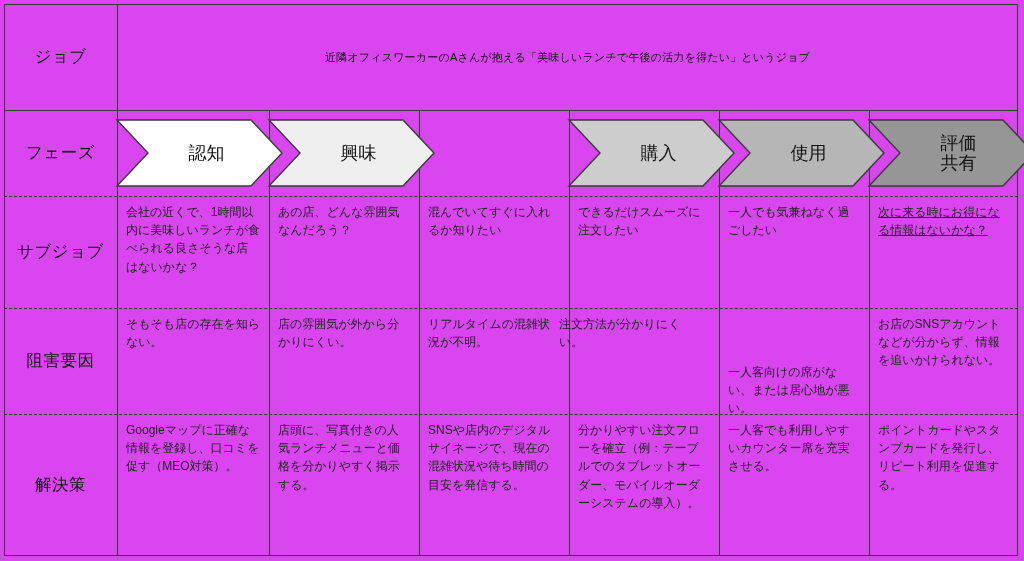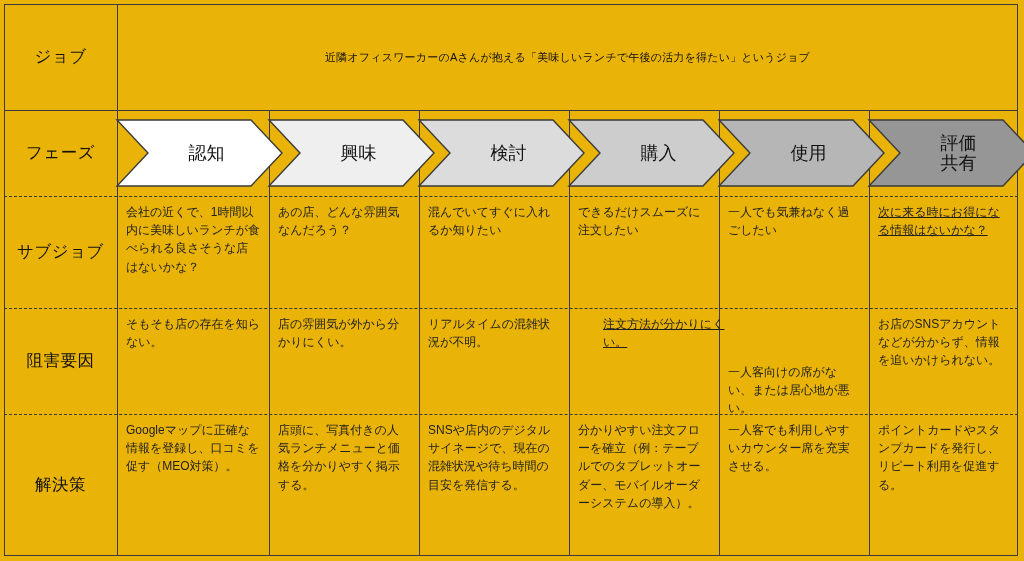--- a/index.html
+++ b/index.html
@@ -6,21 +6,21 @@
   html,body{margin:0;padding:0;background:#ffffff;}
   body{
     font-family:"Liberation Sans","DejaVu Sans",sans-serif;
     color:#1a1a1a;
     -webkit-font-smoothing:antialiased;
   }
   #canvas{
     position:relative;
     width:1024px;
     height:561px;
-    background:#eab308;
+    background:#d946ef;
     overflow:hidden;
   }
 
   
   .frame{
     position:absolute;
     left:4px; top:4px;
     width:1014px;   
     height:552px;   
     border:1.6px solid #3a3a3a;
@@ -159,28 +159,20 @@
 
     <div class="chev" style="left:152px;width:165px;">
       <svg viewBox="0 0 165 66" width="165" height="66" preserveAspectRatio="none" aria-hidden="true">
         <polygon points="0,0 134,0 165,33 134,66 0,66 31,33" stroke="#3a3a3a" stroke-width="1.4" vector-effect="non-scaling-stroke" fill="#efefef"></polygon>
       </svg>
       <div class="lbl">
         <span>興味</span>
       </div>
     </div>
 
-    <div class="chev" style="left:302px;width:165px;">
-      <svg viewBox="0 0 165 66" width="165" height="66" preserveAspectRatio="none" aria-hidden="true">
-        <polygon points="0,0 134,0 165,33 134,66 0,66 31,33" stroke="#3a3a3a" stroke-width="1.4" vector-effect="non-scaling-stroke" fill="#dcdcdc"></polygon>
-      </svg>
-      <div class="lbl">
-        <span>検討</span>
-      </div>
-    </div>
 
     <div class="chev" style="left:452px;width:165px;">
       <svg viewBox="0 0 165 66" width="165" height="66" preserveAspectRatio="none" aria-hidden="true">
         <polygon points="0,0 134,0 165,33 134,66 0,66 31,33" stroke="#3a3a3a" stroke-width="1.4" vector-effect="non-scaling-stroke" fill="#cdcdcd"></polygon>
       </svg>
       <div class="lbl">
         <span>購入</span>
       </div>
     </div>
 
@@ -209,21 +201,21 @@
   <div class="cell" style="left:269px;top:196px;width:150px;height:112px;">あの店、どんな雰囲気なんだろう？</div>
   <div class="cell" style="left:419px;top:196px;width:150px;height:112px;">混んでいてすぐに入れるか知りたい</div>
   <div class="cell" style="left:569px;top:196px;width:150px;height:112px;">できるだけスムーズに注文したい</div>
   <div class="cell" style="left:719px;top:196px;width:150px;height:112px;">一人でも気兼ねなく過ごしたい</div>
   <div class="cell" style="left:869px;top:196px;width:149px;height:112px;text-decoration:underline;">次に来る時にお得になる情報はないかな？</div>
 
   <div class="rowlabel" style="top:308px;height:106px;">阻害要因</div>
   <div class="cell" style="left:117px;top:308px;width:152px;height:106px;">そもそも店の存在を知らない。</div>
   <div class="cell" style="left:269px;top:308px;width:150px;height:106px;">店の雰囲気が外から分かりにくい。</div>
   <div class="cell" style="left:419px;top:308px;width:150px;height:106px;">リアルタイムの混雑状況が不明。</div>
-  <div class="cell" style="left:594px;top:308px;width:150px;height:106px;text-decoration:underline;">注文方法が分かりにくい。</div>
+  <div class="cell" style="left:550px;top:308px;width:150px;height:106px;">注文方法が分かりにくい。</div>
   <div class="cell" style="left:719px;top:308px;width:150px;height:106px;margin-top:48px;">一人客向けの席がない、または居心地が悪い。</div>
   <div class="cell" style="left:869px;top:308px;width:149px;height:106px;">お店のSNSアカウントなどが分からず、情報を追いかけられない。</div>
 
   <div class="rowlabel" style="top:414px;height:142px;">解決策</div>
   <div class="cell" style="left:117px;top:414px;width:152px;height:142px;">Googleマップに正確な情報を登録し、口コミを促す（MEO対策）。</div>
   <div class="cell" style="left:269px;top:414px;width:150px;height:142px;">店頭に、写真付きの人気ランチメニューと価格を分かりやすく掲示する。</div>
   <div class="cell" style="left:419px;top:414px;width:150px;height:142px;">SNSや店内のデジタルサイネージで、現在の混雑状況や待ち時間の目安を発信する。</div>
   <div class="cell" style="left:569px;top:414px;width:150px;height:142px;">分かりやすい注文フローを確立（例：テーブルでのタブレットオーダー、モバイルオーダーシステムの導入）。</div>
   <div class="cell" style="left:719px;top:414px;width:150px;height:142px;">一人客でも利用しやすいカウンター席を充実させる。</div>
   <div class="cell" style="left:869px;top:414px;width:149px;height:142px;">ポイントカードやスタンプカードを発行し、リピート利用を促進する。</div>

